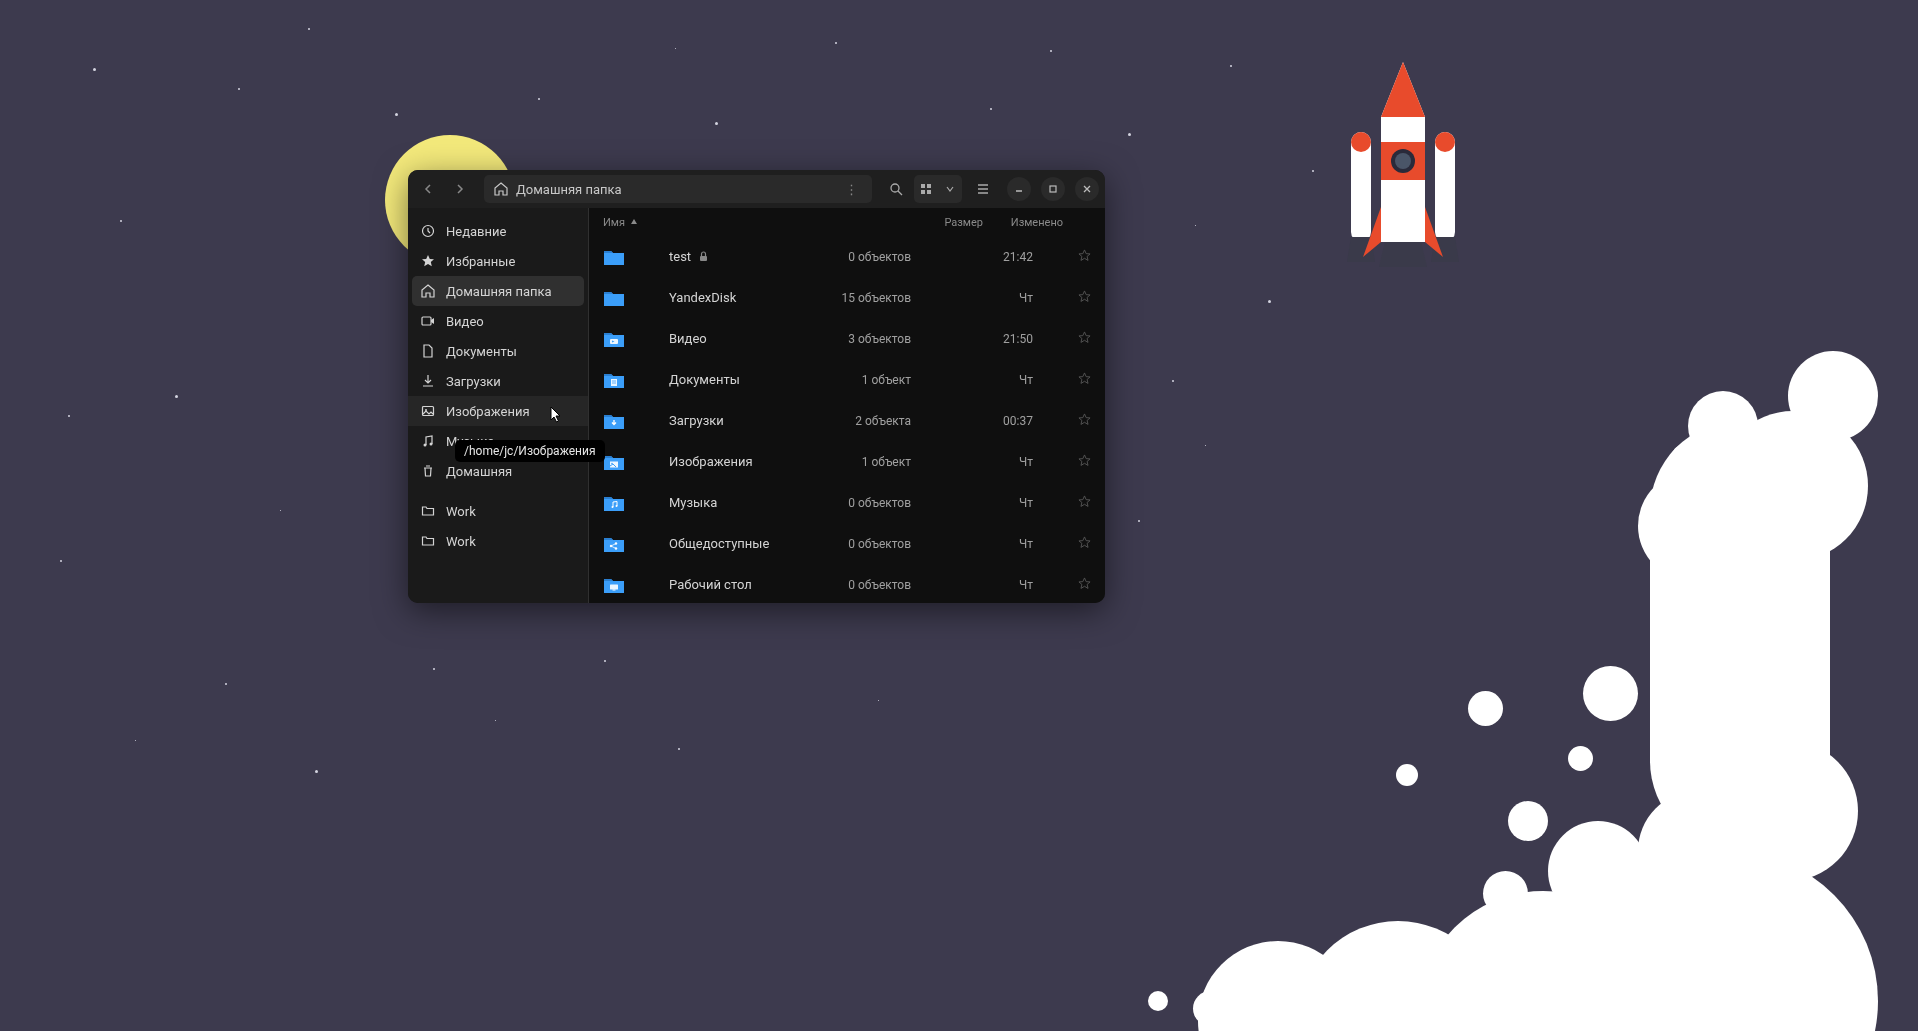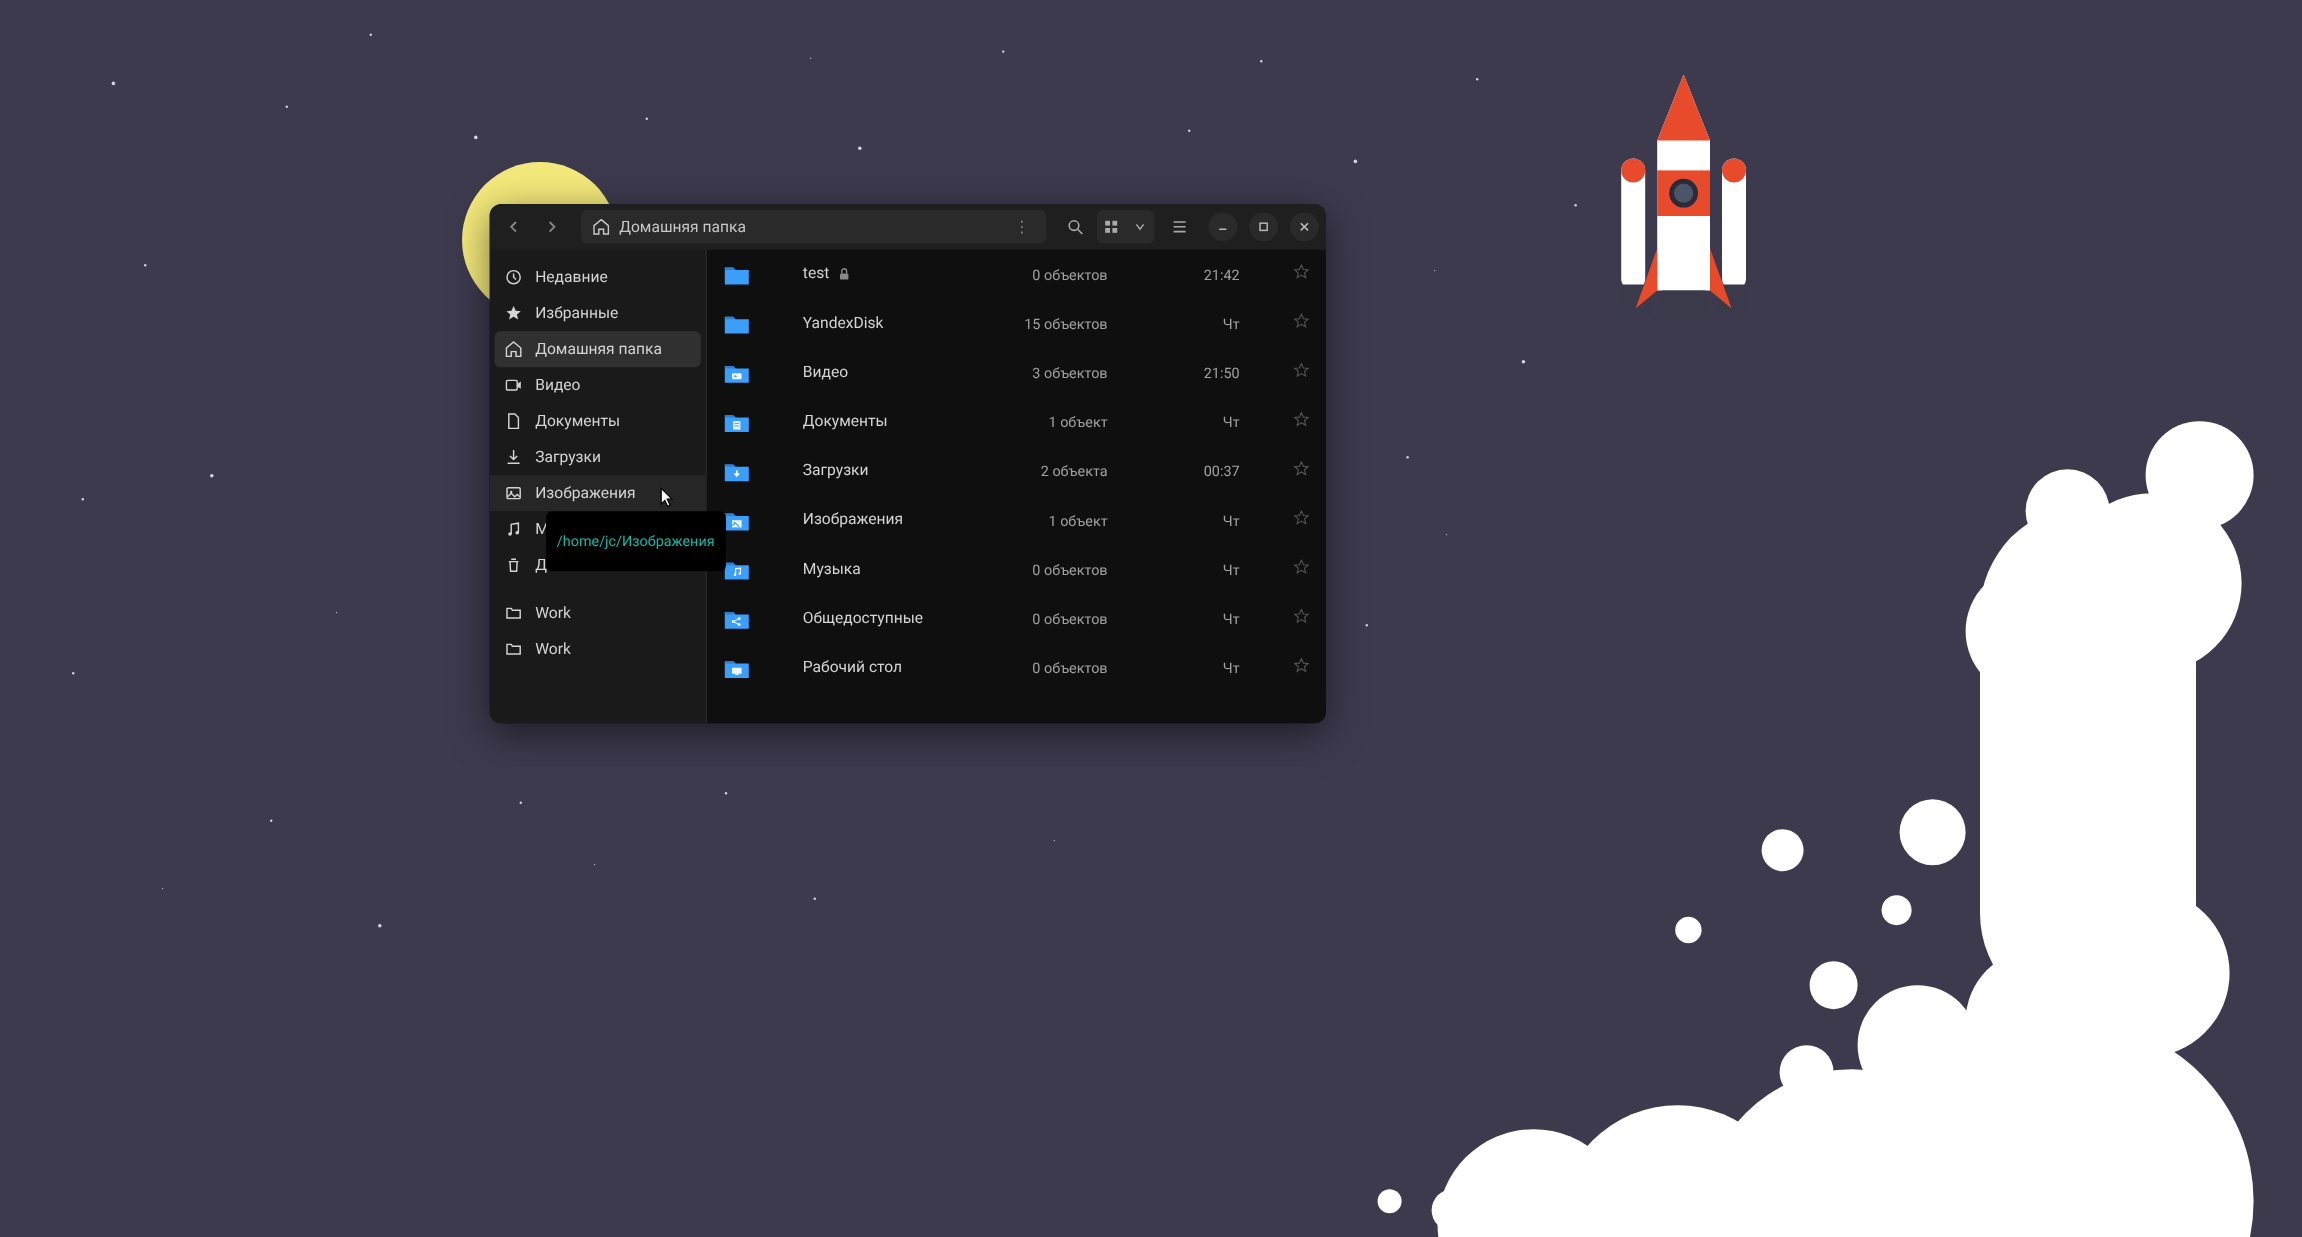--- a/index.html
+++ b/index.html
@@ -192,31 +192,31 @@
   width: 22px;
   height: 18px;
   margin-right: 14px;
   flex-shrink: 0;
   display: flex;
   align-items: center;
   justify-content: center;
 }
 .file-name { flex: 1; display: flex; align-items: center; gap: 6px; }
 .file-size { width: 110px; text-align: right; color: #a0a0a0; font-size: 12px; }
-.file-mod { width: 80px; text-align: right; color: #a0a0a0; font-size: 12px; }
+.file-mod { width: 80px; text-align: right; color: #a0a0a0; font-size: 12px; margin-left: 12px; }
 .file-star { width: 28px; text-align: right; color: #555; }
 
 .tooltip {
   position: absolute;
   left: 455px;
-  top: 426px;
+  top: 440px;
   background: #000;
-  color: #14b8a6;
+  color: #e5e5e5;
   font-size: 12px;
-  padding: 18px 9px;
+  padding: 4px 9px;
   border-radius: 5px;
   z-index: 10;
 }
 
 .cursor {
   position: absolute;
   left: 550px;
   top: 406px;
   z-index: 11;
   pointer-events: none;
@@ -471,20 +471,31 @@
         <span class="side-icon">
             <svg width="14" height="14" viewBox="0 0 14 14">
               <path d="M1.5 3 L5 3 L6 4.5 L12.5 4.5 L12.5 11 L1.5 11 Z" stroke="currentColor" fill="none" stroke-width="1.2"></path>
             </svg>
           </span>
         <span>Work</span>
       </div>
     </div>
 
     <div class="content">
+      <div class="col-header">
+        <div class="col-name">
+          <span>Имя</span>
+          <svg width="8" height="8" viewBox="0 0 8 8">
+              <path d="M4 1 L7 6 L1 6 Z" fill="currentColor"></path>
+            </svg>
+        </div>
+        <div class="col-size"><span>Размер</span></div>
+        <div class="col-mod"><span>Изменено</span></div>
+        <div class="col-star"></div>
+      </div>
       <div id="file-rows">
           <div class="file-row">
             <span class="folder-icon">
               <svg width="22" height="18" viewBox="0 0 22 18">
                 <path d="M1 3 L8 3 L10 5 L21 5 L21 17 L1 17 Z" fill="#3b9ef9"></path>
                 <path d="M1 3 L8 3 L10 5 L1 5 Z" fill="#2a7fd1"></path>
               </svg>
             </span>
             <span class="file-name">
               <span>test</span>

